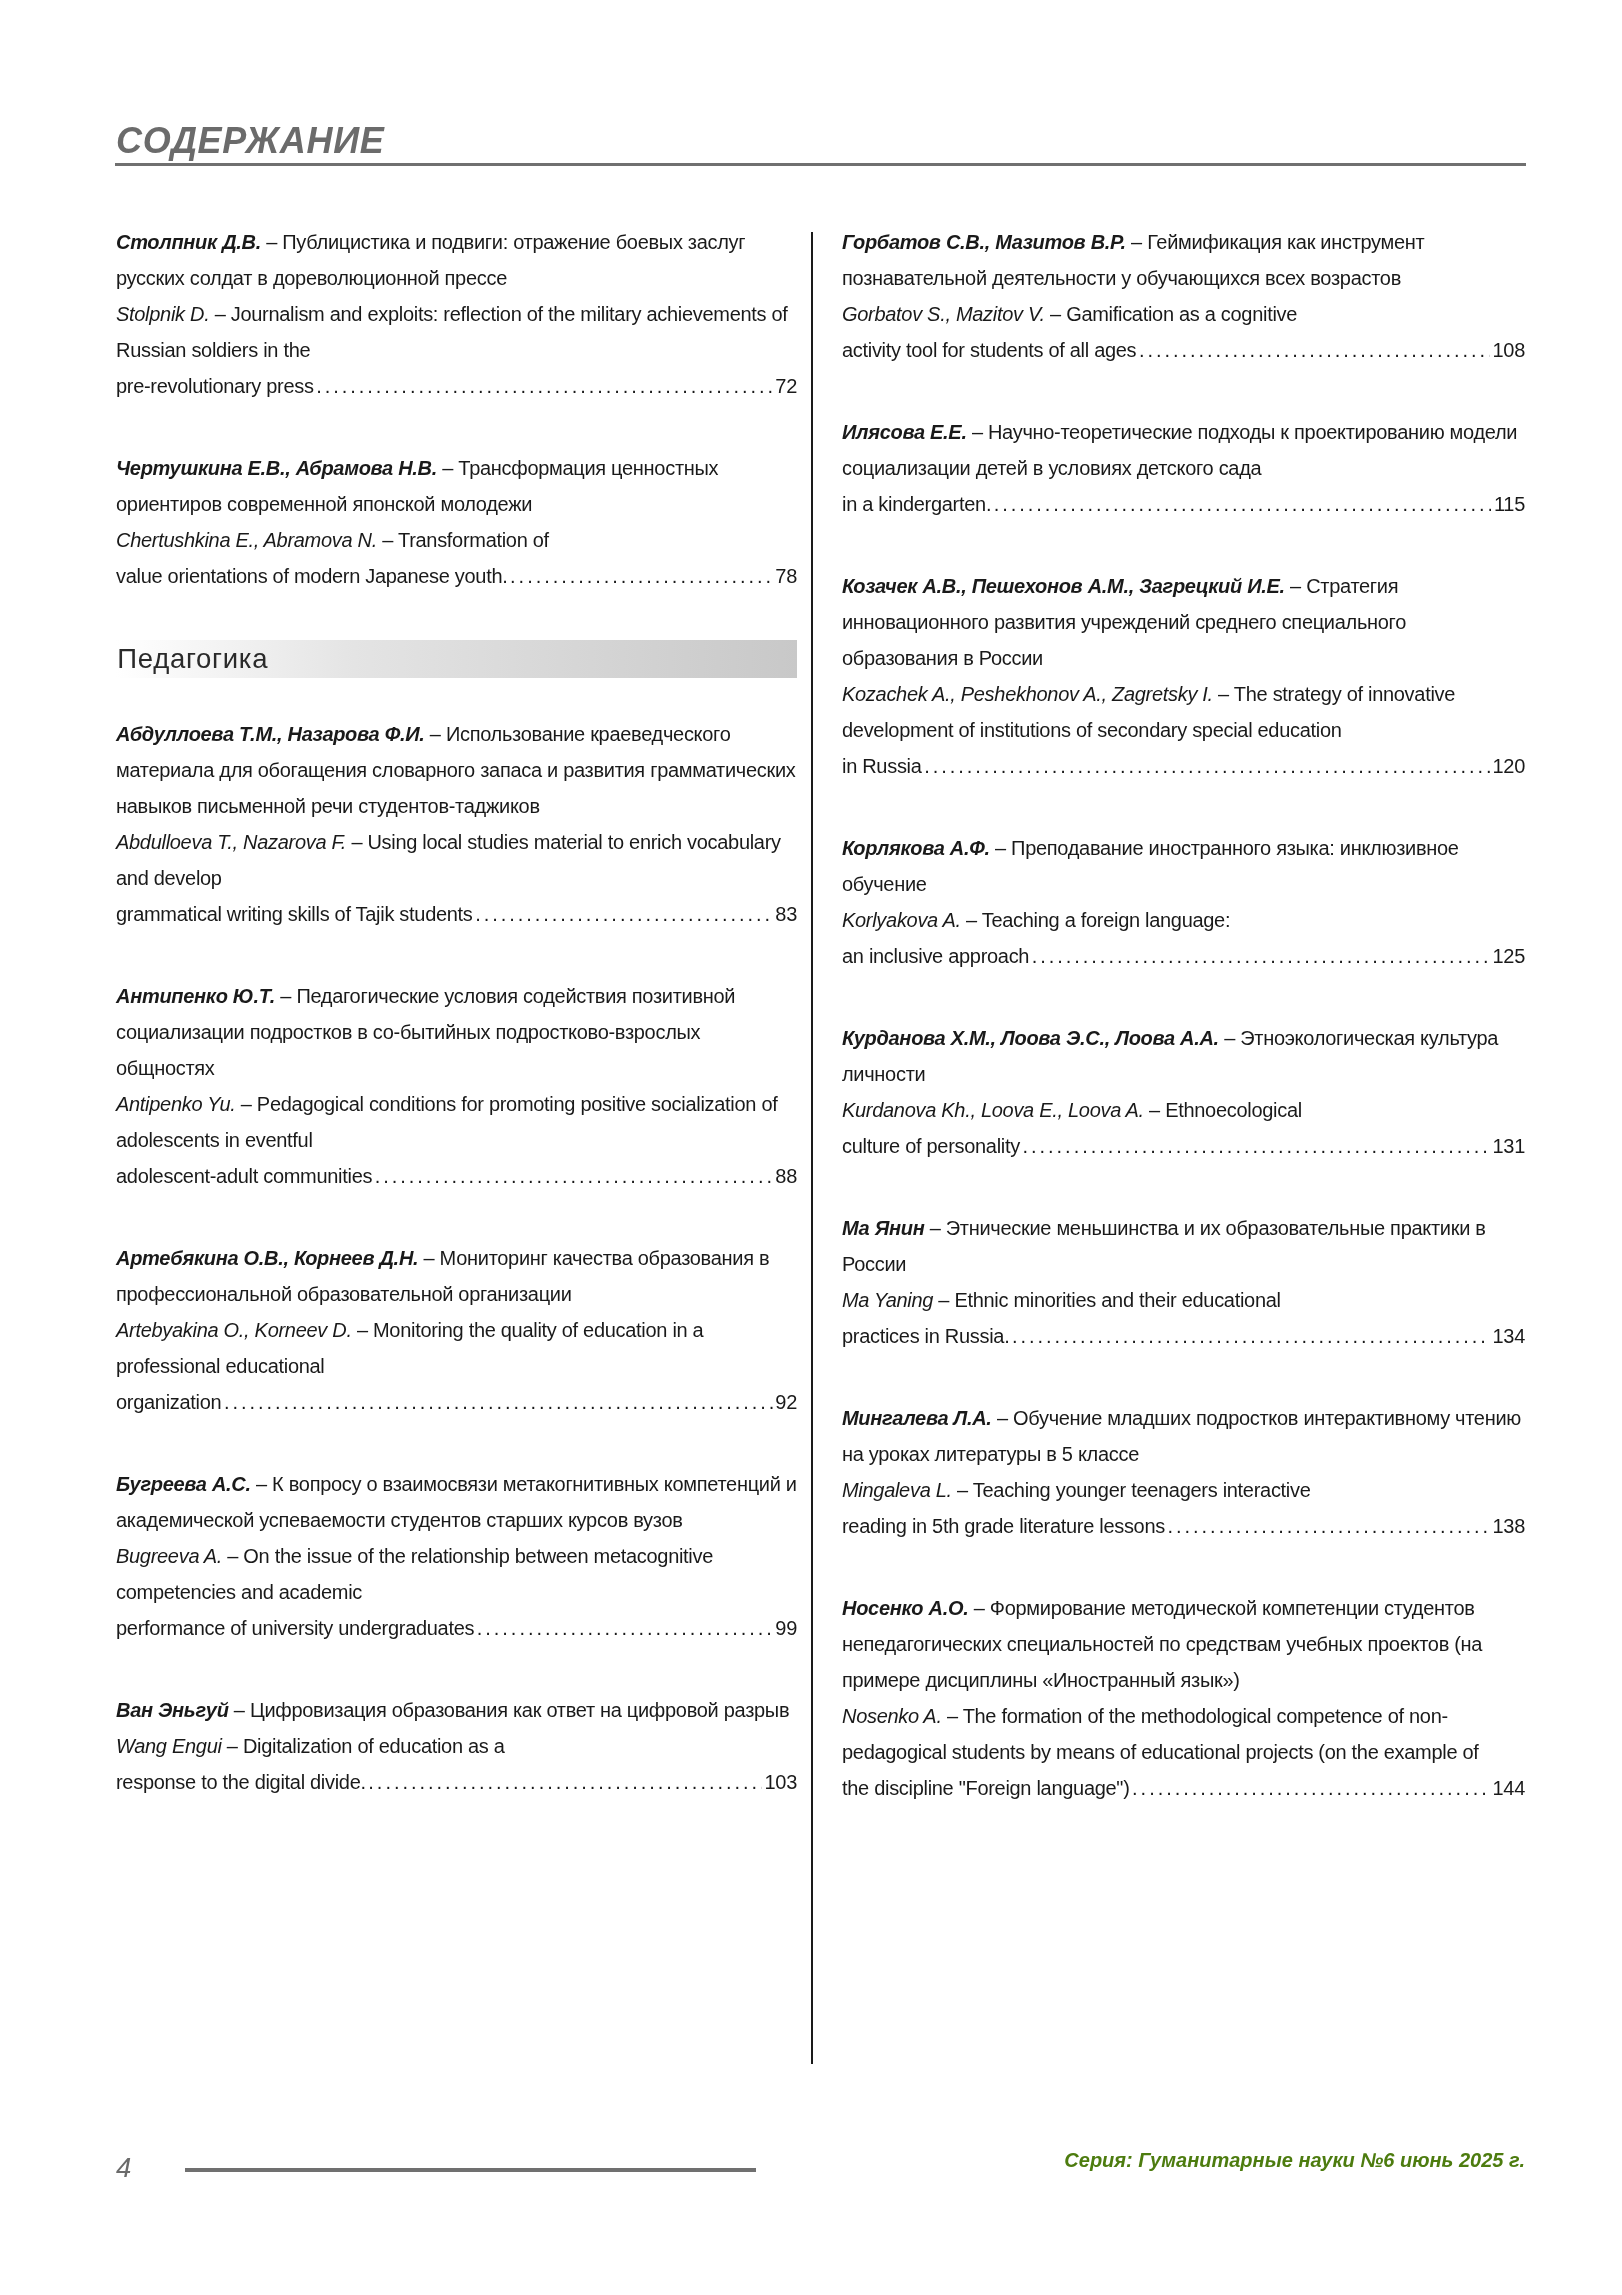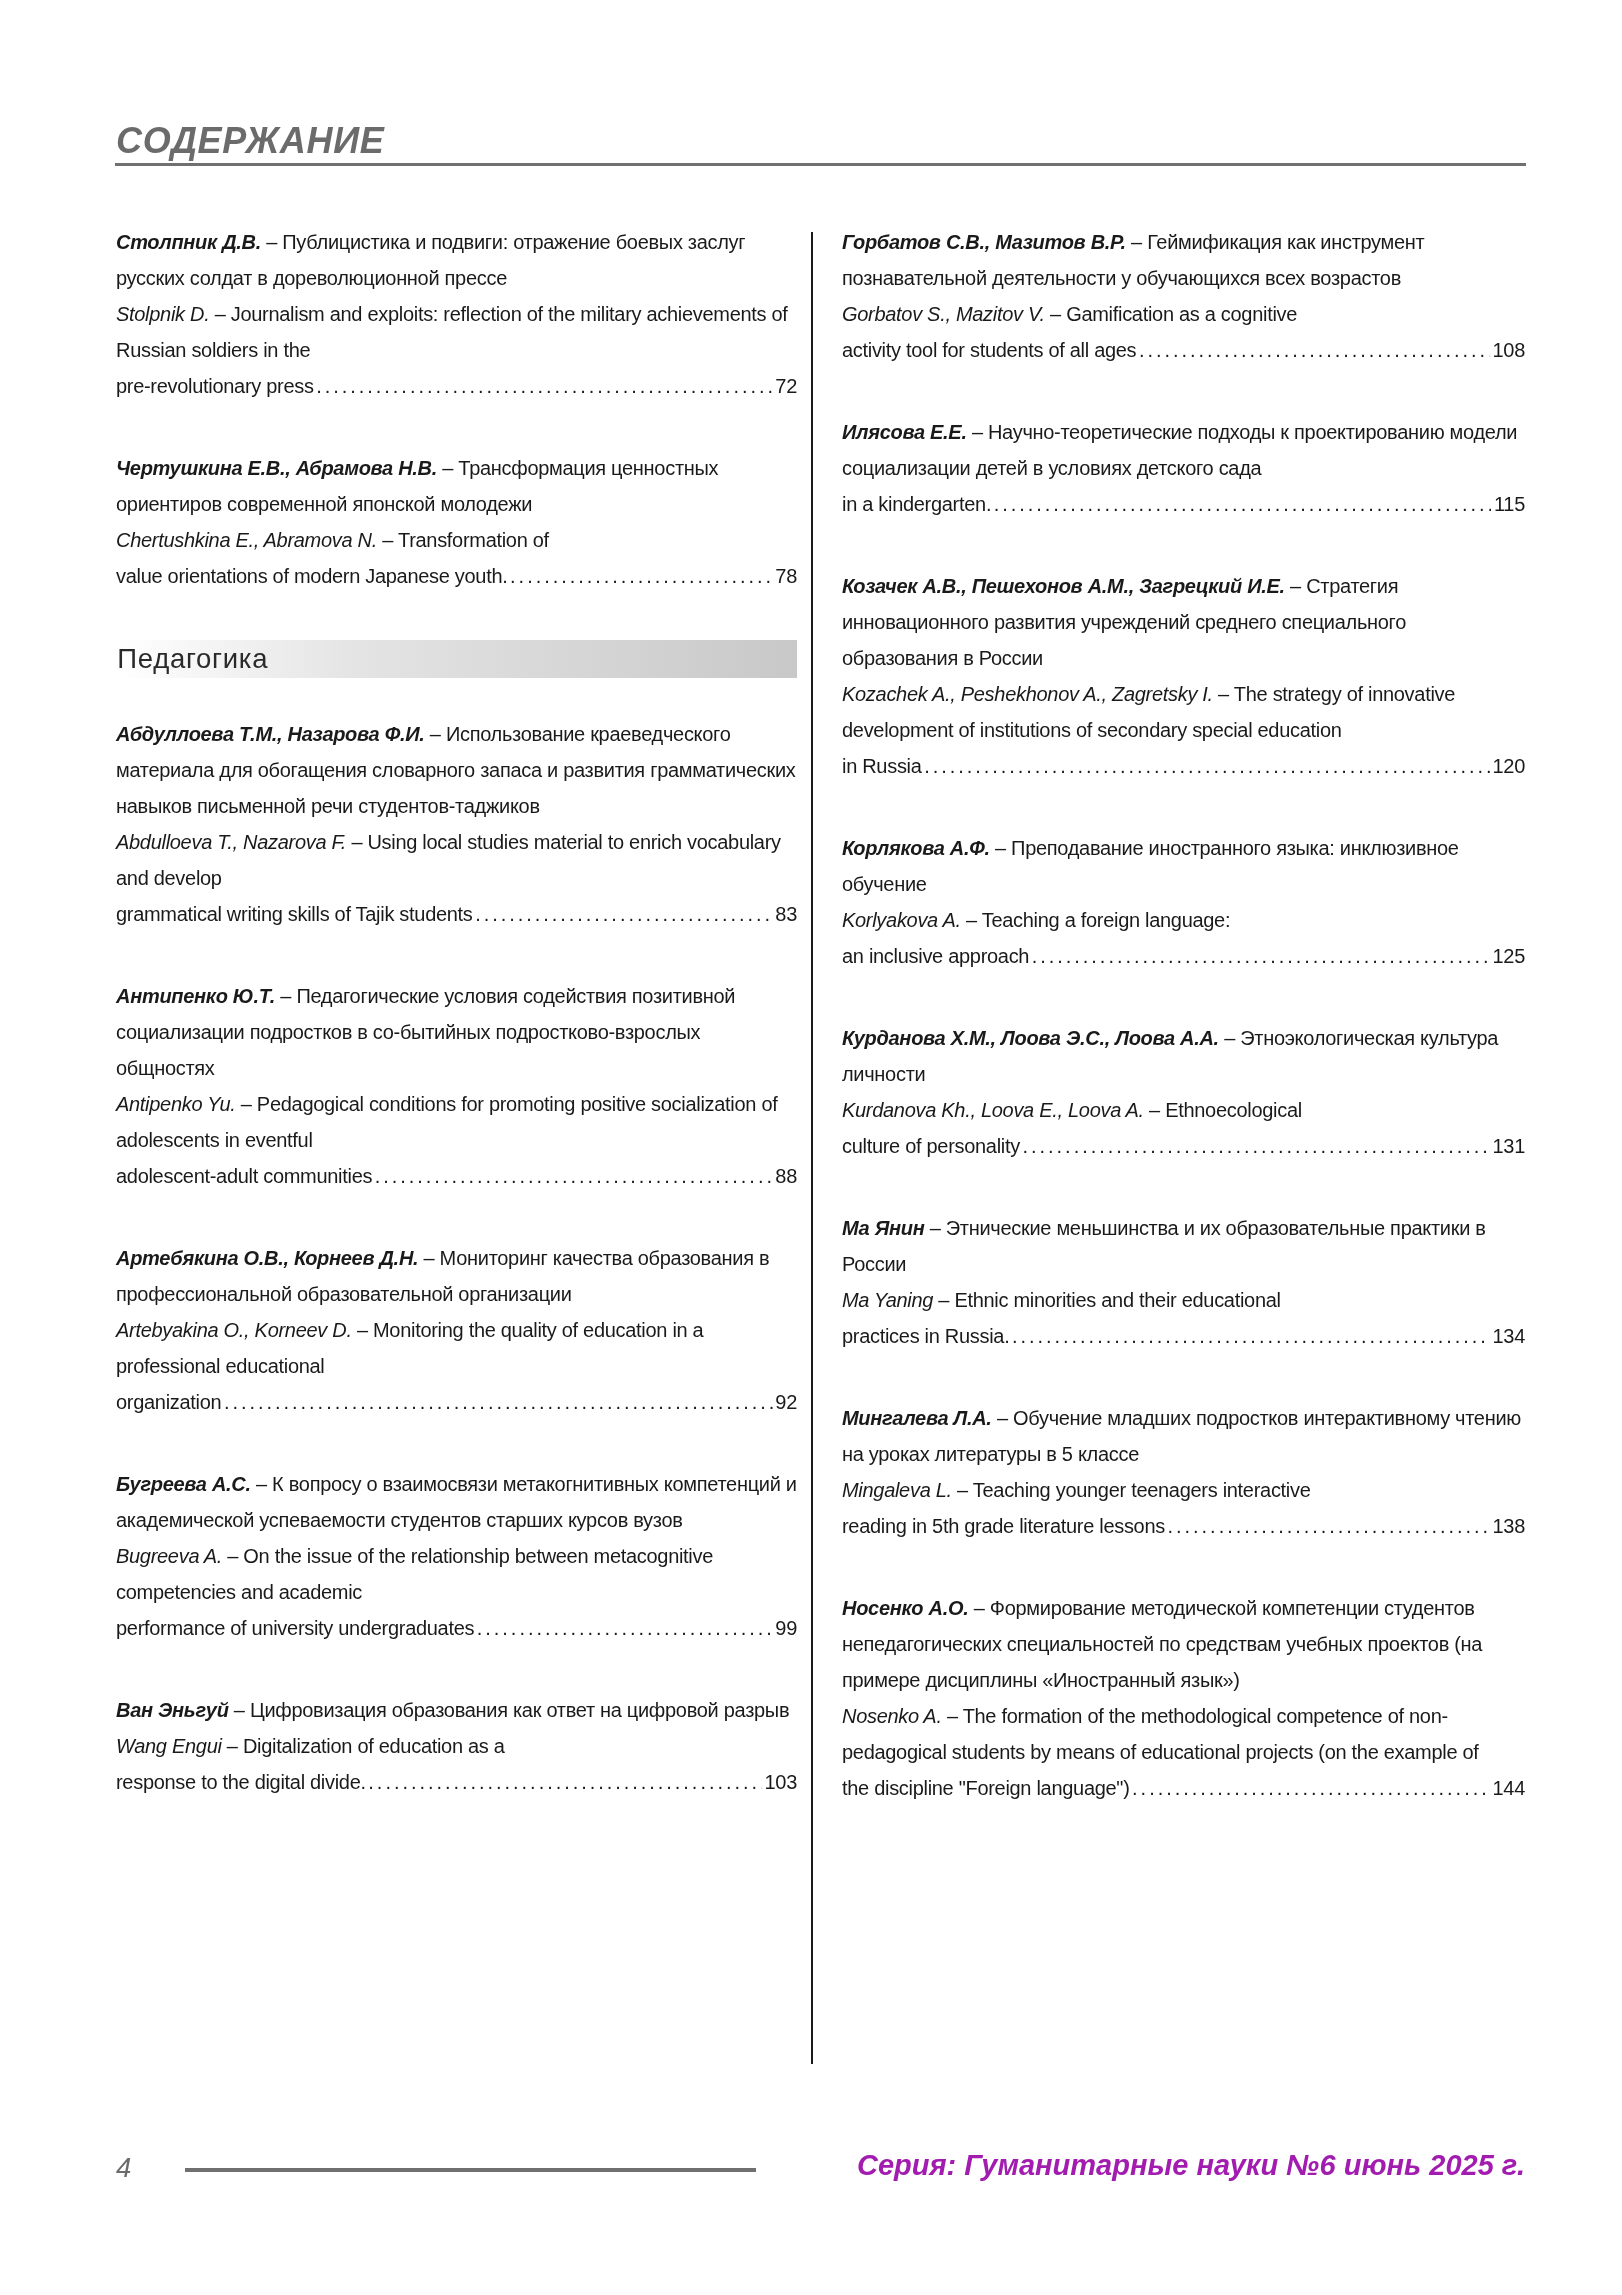--- a/index.html
+++ b/index.html
@@ -24,22 +24,22 @@
   .entry .line-last .dots::before { content: ". . . . . . . . . . . . . . . . . . . . . . . . . . . . . . . . . . . . . . . . . . . . . . . . . . . . . . . . . . . . . . . . . . . . . . . . . . . . . . . . . . . . . . . . . . . . . . . . . . . . . . . . . . . . . . . . . . . . . . . . . . . . . . . ."; letter-spacing: -1.3px; }
   .entry .line-last .page { flex: 0 0 auto; }
 
   .section-bar { height: 38px; margin: 41px 0 38px 0; width: 681px;
                  background: linear-gradient(to right, #ffffff 0%, #e4e4e4 35%, #c8c8c8 100%);
                  display: flex; align-items: center; }
   .section-bar span { font-size: 27.5px; font-weight: normal; color: #2a2a2a; letter-spacing: 0.7px; padding-left: 1.3px; }
 
   .footer-page { position: absolute; left: 116px; top: 2152px; font-size: 27.5px; font-style: italic; color: #6b6b6b; }
   .footer-rule { position: absolute; left: 185px; top: 2168px; width: 571px; height: 3.9px; background: #707070; }
-  .footer-series { position: absolute; right: 98px; top: 2149px; font-size: 29px; font-style: italic;
-                   font-weight: bold; color: #a21caf; }
+  .footer-series { position: absolute; right: 98px; top: 2149px; font-size: 20px; font-style: italic;
+                   font-weight: bold; color: #4d7c0f; }
 </style>
 </head>
 <body>
 
 <div class="header-title">СОДЕРЖАНИЕ</div>
 <div class="header-rule"></div>
 
 <div class="divider"></div>
 
 <div class="col col-left">

